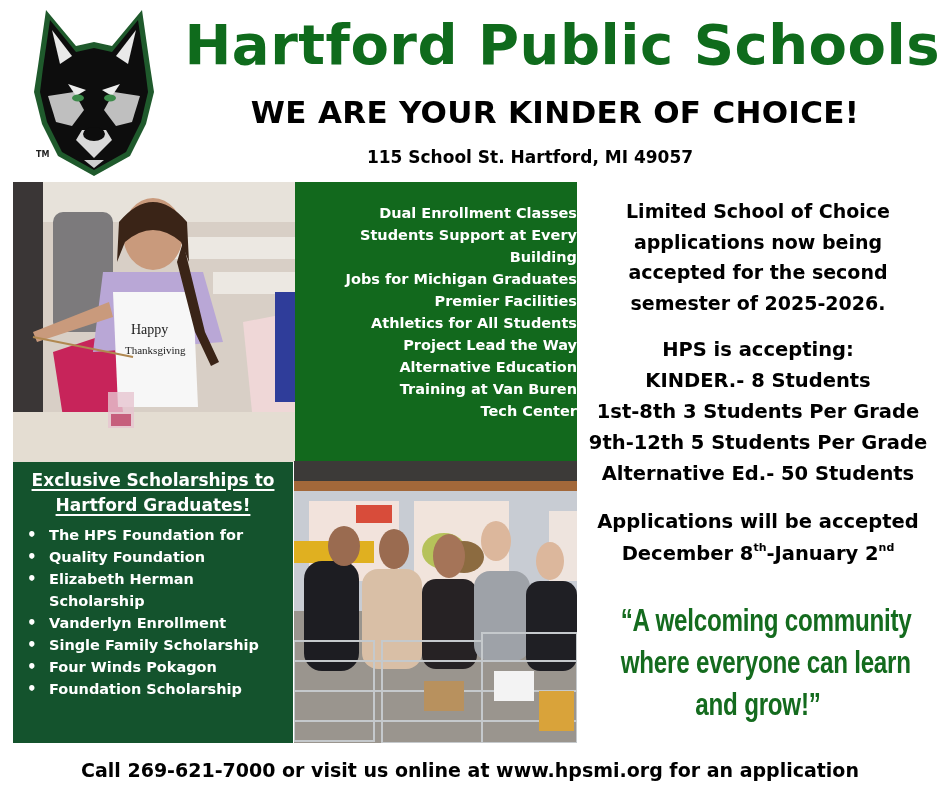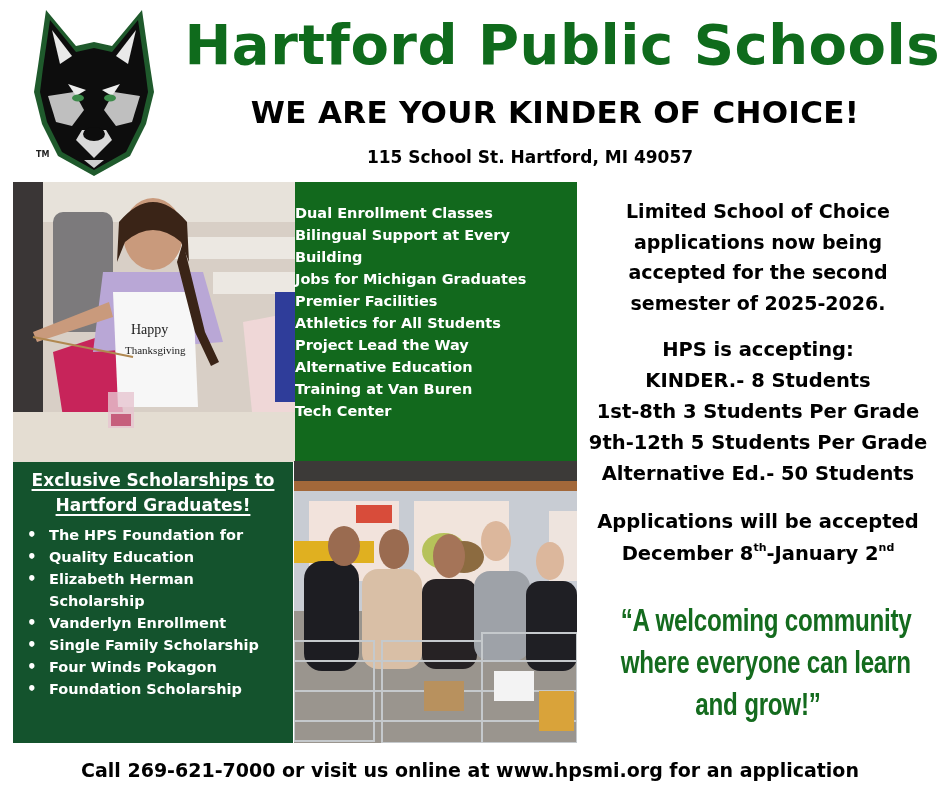--- a/index.html
+++ b/index.html
@@ -15,21 +15,21 @@
   
   #title { left: 170px; top: 14px; width: 770px; text-align: right; font-weight: bold; font-size: 56px; color: #0f6b1c; letter-spacing: 0.5px; line-height: 62px; }
   #subtitle { left: 170px; top: 92px; width: 770px; text-align: center; font-weight: bold; font-size: 31px; letter-spacing: 0.3px; line-height: 40px; }
   #address { left: 330px; top: 145px; width: 400px; text-align: center; font-weight: bold; font-size: 17px; line-height: 24px; }
 
   
   #photo-girl { left: 13px; top: 182px; width: 282px; height: 280px; overflow: hidden; background: #cfc6bd; }
   #photo-students { left: 294px; top: 461px; width: 283px; height: 282px; overflow: hidden; background: #8a8479; }
 
   
-  #features { left: 295px; top: 182px; width: 282px; height: 280px; background: #12691d; color: #fff; text-align: left; padding-top: 20px; }
+  #features { left: 295px; top: 182px; width: 282px; height: 280px; background: #12691d; color: #fff; text-align: right; padding-top: 20px; }
   #features .line { font-weight: bold; font-size: 14.5px; line-height: 22px; white-space: nowrap; }
 
   
   #scholar { left: 13px; top: 462px; width: 280px; height: 281px; background: #14532d; color: #fff; padding: 6px 8px 0 8px; }
   #scholar .head { text-align: center; font-weight: bold; font-size: 17px; line-height: 25px; text-decoration: underline; text-decoration-thickness: 2px; text-underline-offset: 3px; }
   #scholar ul { list-style: none; margin-top: 6px; padding-left: 4px; }
   #scholar li { position: relative; padding-left: 24px; font-weight: bold; font-size: 14.5px; line-height: 22px; }
   #scholar li.bullet::before { content: "\2022"; position: absolute; left: 2px; top: 0; font-size: 15px; }
 
   
@@ -90,37 +90,37 @@
     <text x="118" y="152" font-family="Liberation Serif, serif" font-size="14" fill="#222">Happy</text>
     <text x="112" y="172" font-family="Liberation Serif, serif" font-size="11" fill="#222">Thanksgiving</text>
     <rect x="0" y="230" width="282" height="50" fill="#e4ddd2"></rect>
     <rect x="95" y="210" width="26" height="36" fill="#e6c4cf" opacity="0.8"></rect>
     <rect x="98" y="232" width="20" height="12" fill="#c65e7c"></rect>
   </svg>
 </div>
 
 <div id="features" class="abs">
   <div class="line">Dual Enrollment Classes</div>
-  <div class="line">Bilingual Support at Every</div>
+  <div class="line">Students Support at Every</div>
   <div class="line">Building</div>
   <div class="line">Jobs for Michigan Graduates</div>
   <div class="line">Premier Facilities</div>
   <div class="line">Athletics for All Students</div>
   <div class="line">Project Lead the Way</div>
   <div class="line">Alternative Education</div>
   <div class="line">Training at Van Buren</div>
   <div class="line">Tech Center</div>
 </div>
 
 <div id="scholar" class="abs">
   <div class="head">Exclusive Scholarships to</div>
   <div class="head">Hartford Graduates!</div>
   <ul>
     <li class="bullet">The HPS Foundation for</li>
-    <li class="bullet">Quality Education</li>
+    <li class="bullet">Quality Foundation</li>
     <li class="bullet">Elizabeth Herman</li>
     <li>Scholarship</li>
     <li class="bullet">Vanderlyn Enrollment</li>
     <li class="bullet">Single Family Scholarship</li>
     <li class="bullet">Four Winds Pokagon</li>
     <li class="bullet">Foundation Scholarship</li>
   </ul>
 </div>
 
 <div id="photo-students" class="abs">

